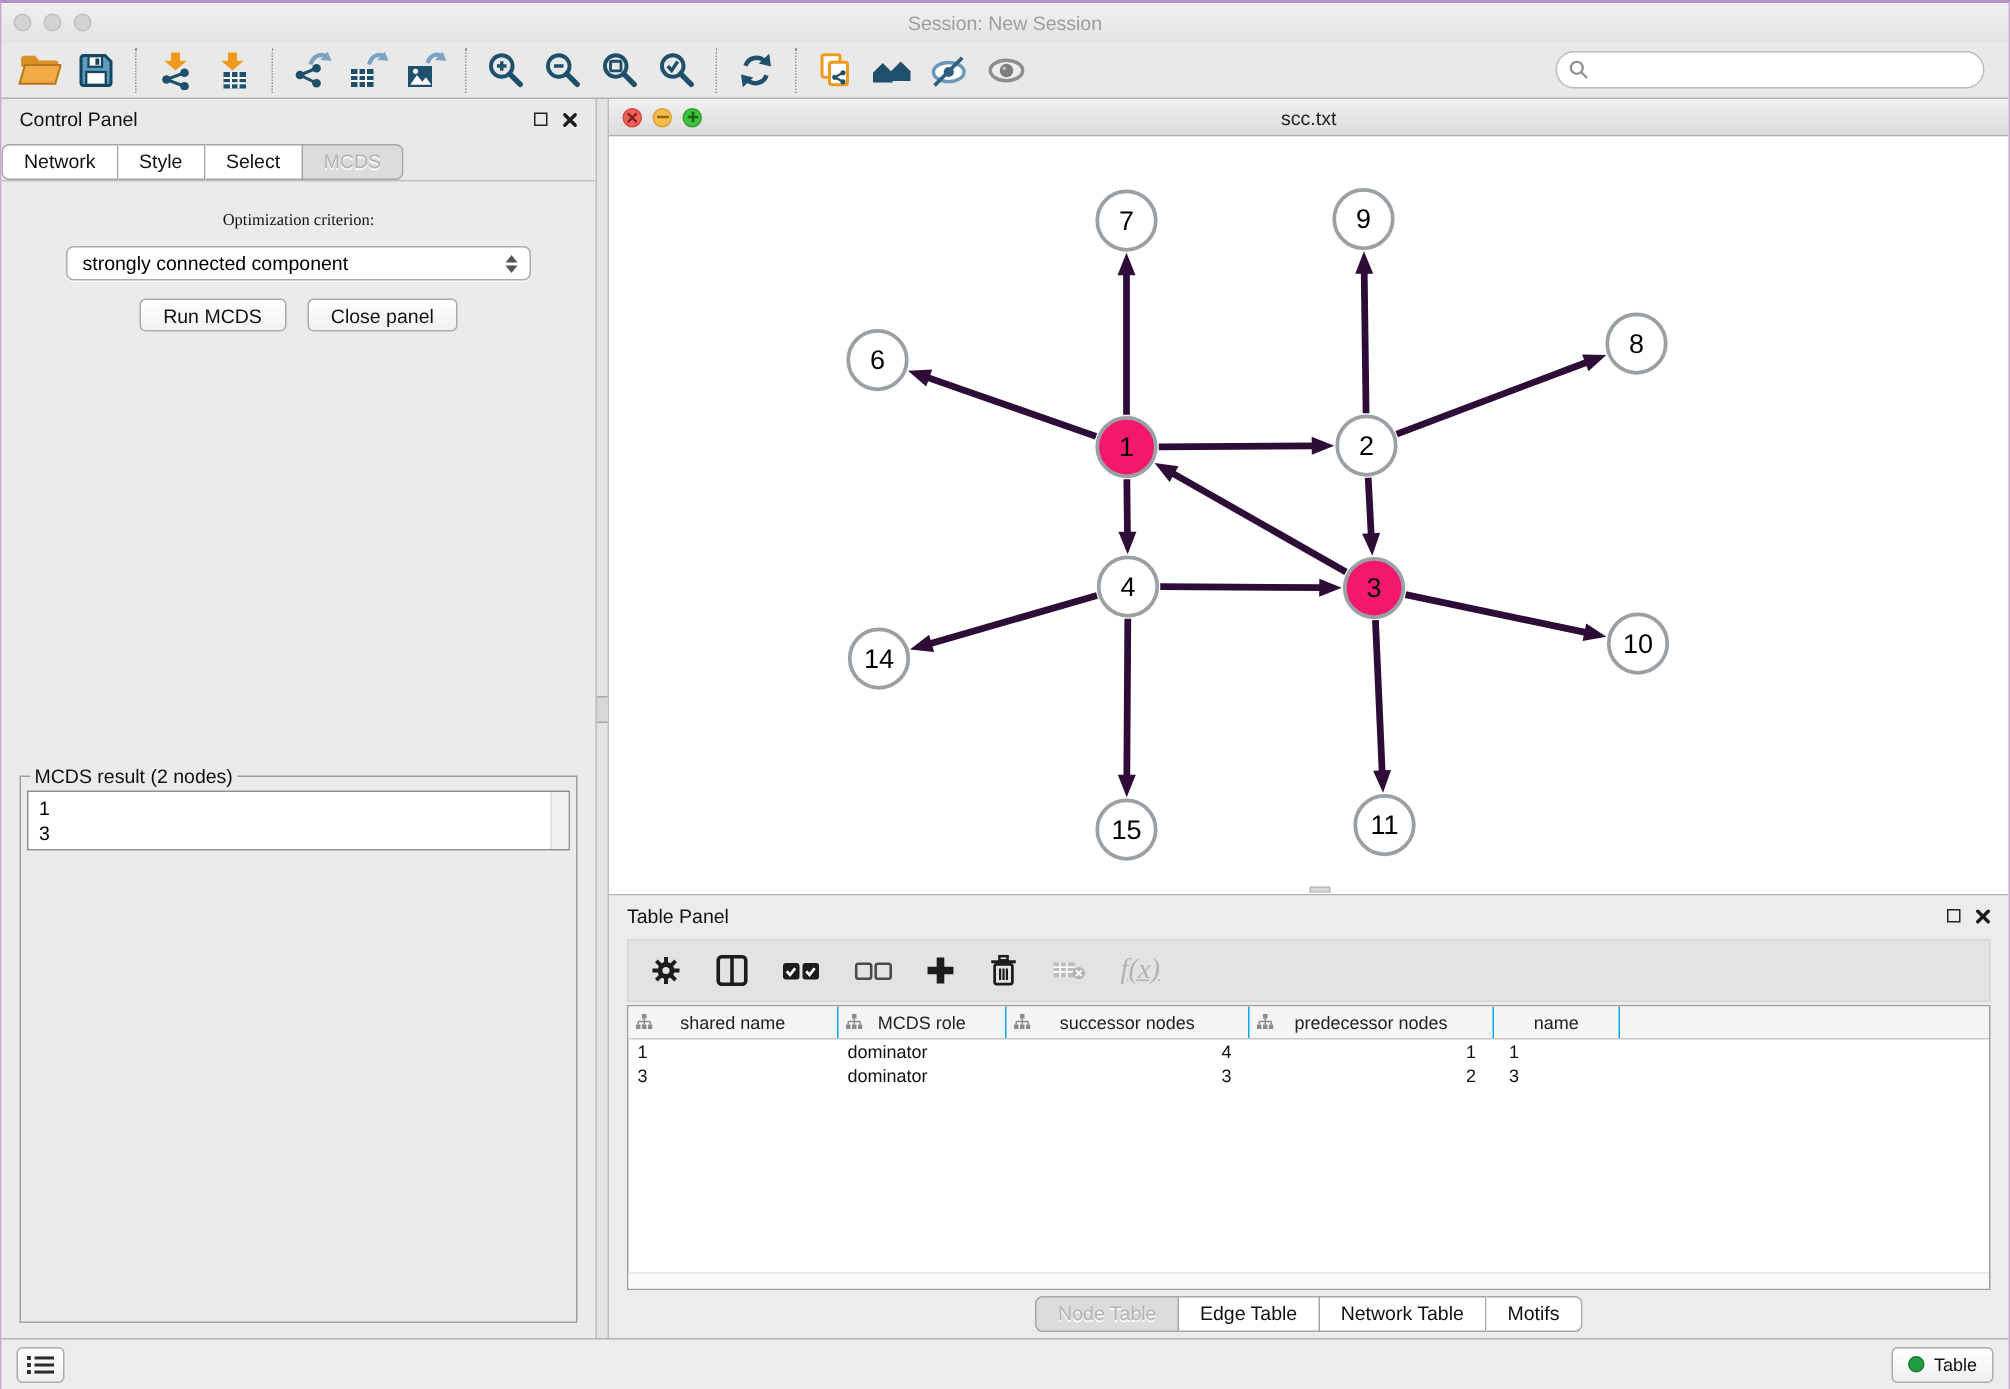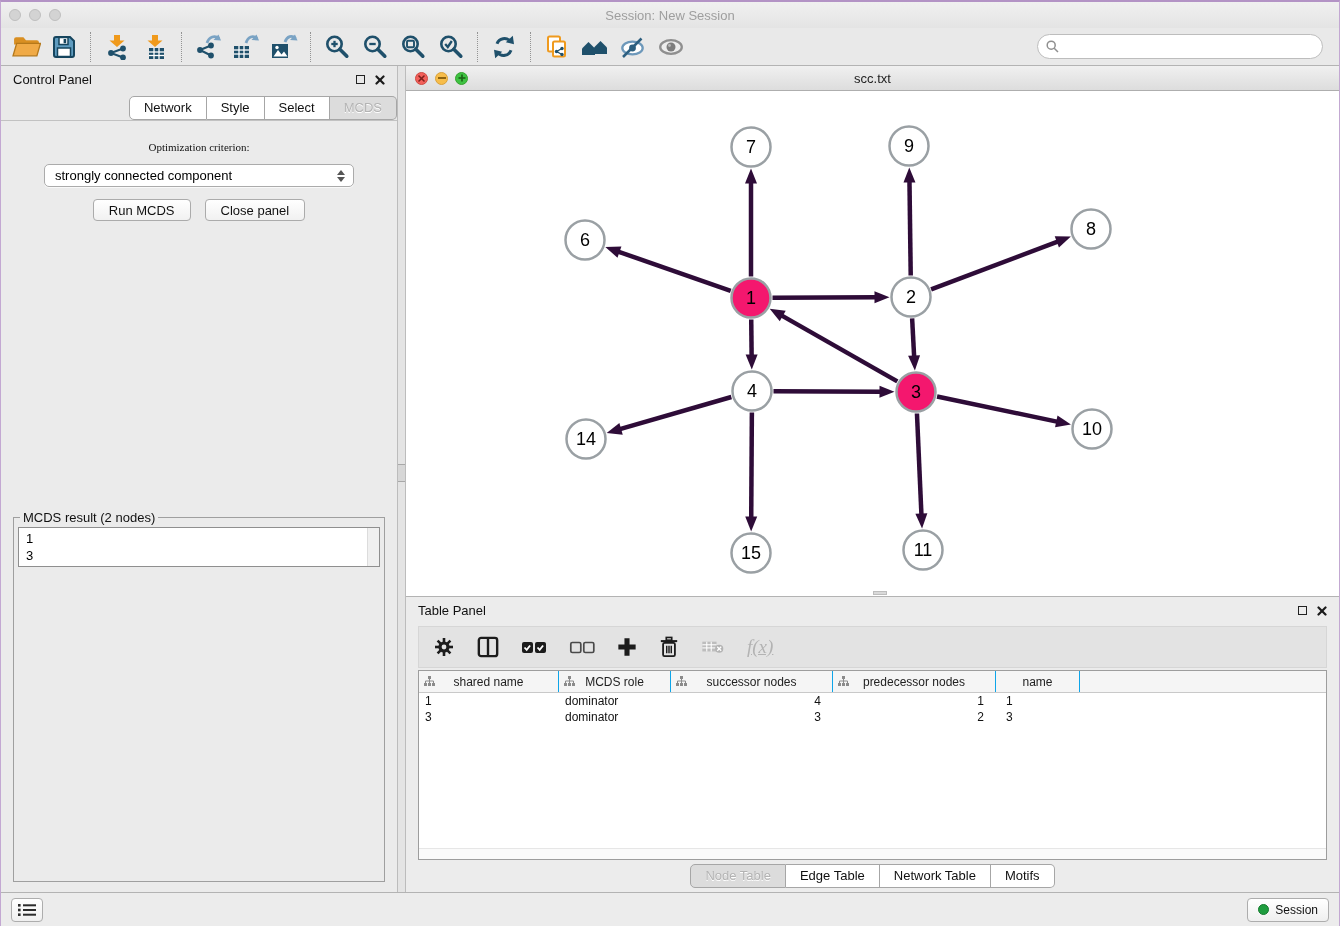--- a/index.html
+++ b/index.html
@@ -21,21 +21,21 @@
 
   
   .main{flex:1;display:flex;position:relative;min-height:0;}
 
   
   .control-panel{width:396px;flex:0 0 auto;display:flex;flex-direction:column;background:#e9e9e9;}
   .panel-header{height:27px;display:flex;align-items:center;padding:0 12px;font-size:13px;color:#111;flex:0 0 auto;}
   .panel-header .ph-title{flex:1;}
   .ph-icons{display:flex;align-items:center;gap:10px;}
   .float-ic{width:9px;height:9px;border:1.6px solid #222;display:inline-block;}
-  .tabbar{display:flex;justify-content:flex-end;padding:3px 0 0 0;flex:0 0 auto;}
+  .tabbar{display:flex;justify-content:flex-start;padding:3px 0 0 0;flex:0 0 auto;}
   .tab{border:1px solid #a6a6a6;border-left:none;background:#fff;font-size:13px;padding:3px 14px 4px;color:#111;cursor:default;}
   .tab:first-child{border-left:1px solid #a6a6a6;border-radius:5px 0 0 5px;}
   .tab:last-child{border-radius:0 5px 5px 0;}
   .tab.sel{background:#dcdcdc;color:#b3b3b3;text-shadow:0 1px 0 #fff;}
   .cp-content{flex:1;background:#ebebeb;border-top:1px solid #c2c2c2;display:flex;flex-direction:column;min-height:0;}
   .opt-label{text-align:center;font-size:11px;margin-top:20px;color:#111;font-family:Liberation Serif, serif;}
   .dropdown{margin:11px auto 0;width:310px;height:23px;background:#fff;border:1px solid #ababab;border-radius:5px;display:flex;align-items:center;padding:0 6px 0 10px;font-size:13px;box-shadow:0 1px 0 rgba(255,255,255,.7);}
   .dropdown .dd-text{flex:1;}
   .stepper{display:flex;flex-direction:column;gap:2px;align-items:center;width:12px;}
   .stepper i{width:0;height:0;border-left:4px solid transparent;border-right:4px solid transparent;display:block;}
@@ -592,16 +592,16 @@
             <rect x="5" y="1.3" width="13" height="2"></rect>
             <rect x="0" y="5.7" width="2.6" height="2.6"></rect>
             <rect x="5" y="6" width="13" height="2"></rect>
             <rect x="0" y="10.4" width="2.6" height="2.6"></rect>
             <rect x="5" y="10.7" width="13" height="2"></rect>
           </g>
         </svg>
     </span>
     <span class="mem-btn">
       <span class="mem-dot"></span>
-      <span>Session</span>
+      <span>Table</span>
     </span>
   </div>
 </div>
 
 </body></html>

